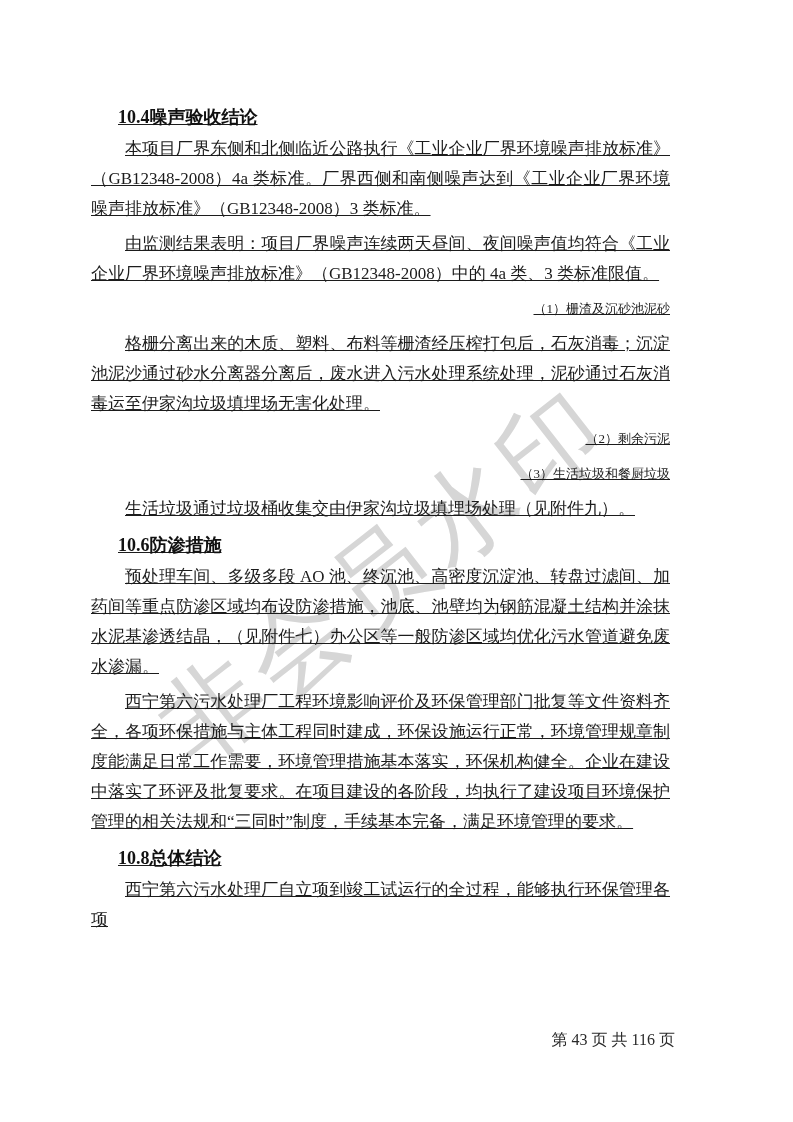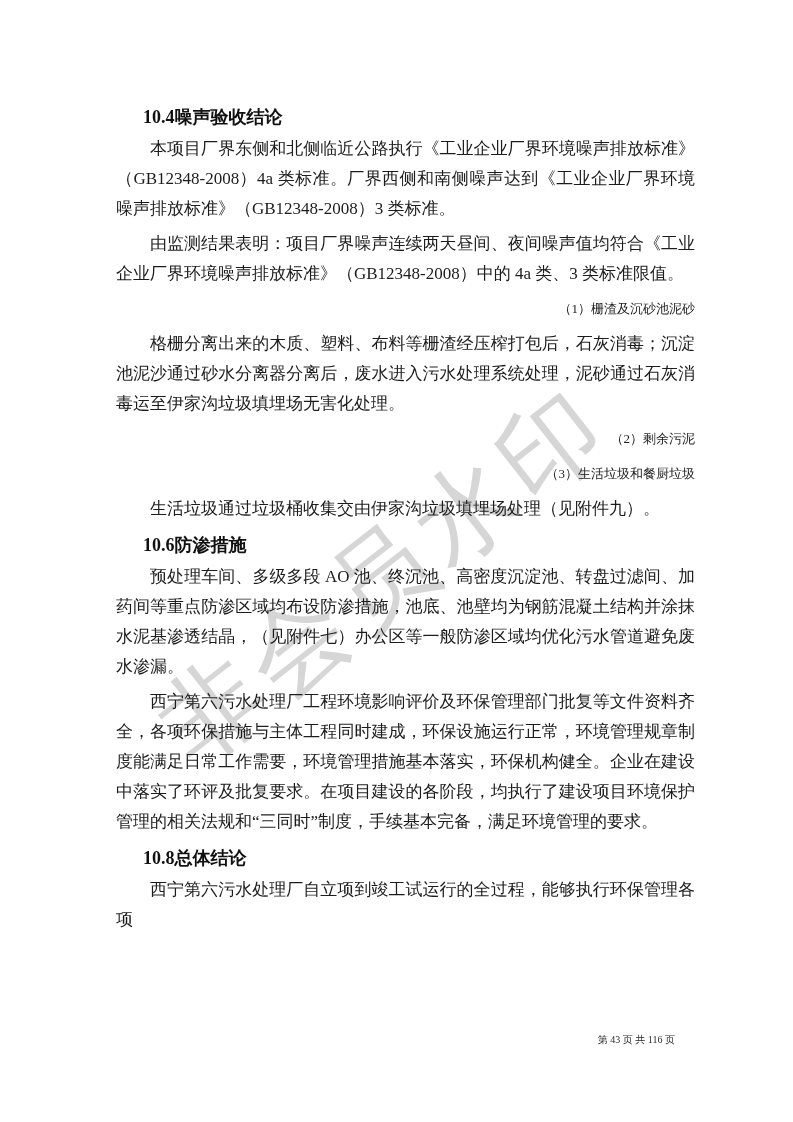--- a/index.html
+++ b/index.html
@@ -24,25 +24,26 @@
     transform-origin: center center;
     font-size: 100px;
     letter-spacing: 7px;
     color: #d6d6d6;
     white-space: nowrap;
     z-index: 0;
     user-select: none;
   }
   .content {
     position: absolute;
-    left: 116px;
+    left: 91px;
     top: 96px;
     width: 579px;
     z-index: 1;
     text-align: justify;
+    text-decoration: underline;
   }
   .sec-heading {
     font-size: 18px;
     font-weight: bold;
     line-height: 30px;
     margin: 6px 0 2px 27px;
     text-align: left;
     color: #111111;
   }
   .body-para {
@@ -61,21 +62,21 @@
     text-indent: 28px;
     text-align: right;
   }
   .sec-heading + .item-label {
     margin-top: 2px;
   }
   .footer {
     position: absolute;
     top: 1032px;
     right: 118px;
-    font-size: 10px;
+    font-size: 16px;
     line-height: 16px;
     color: #2a2a2a;
     z-index: 1;
   }
 </style>
 </head>
 <body>
 
 <div class="page">
 

